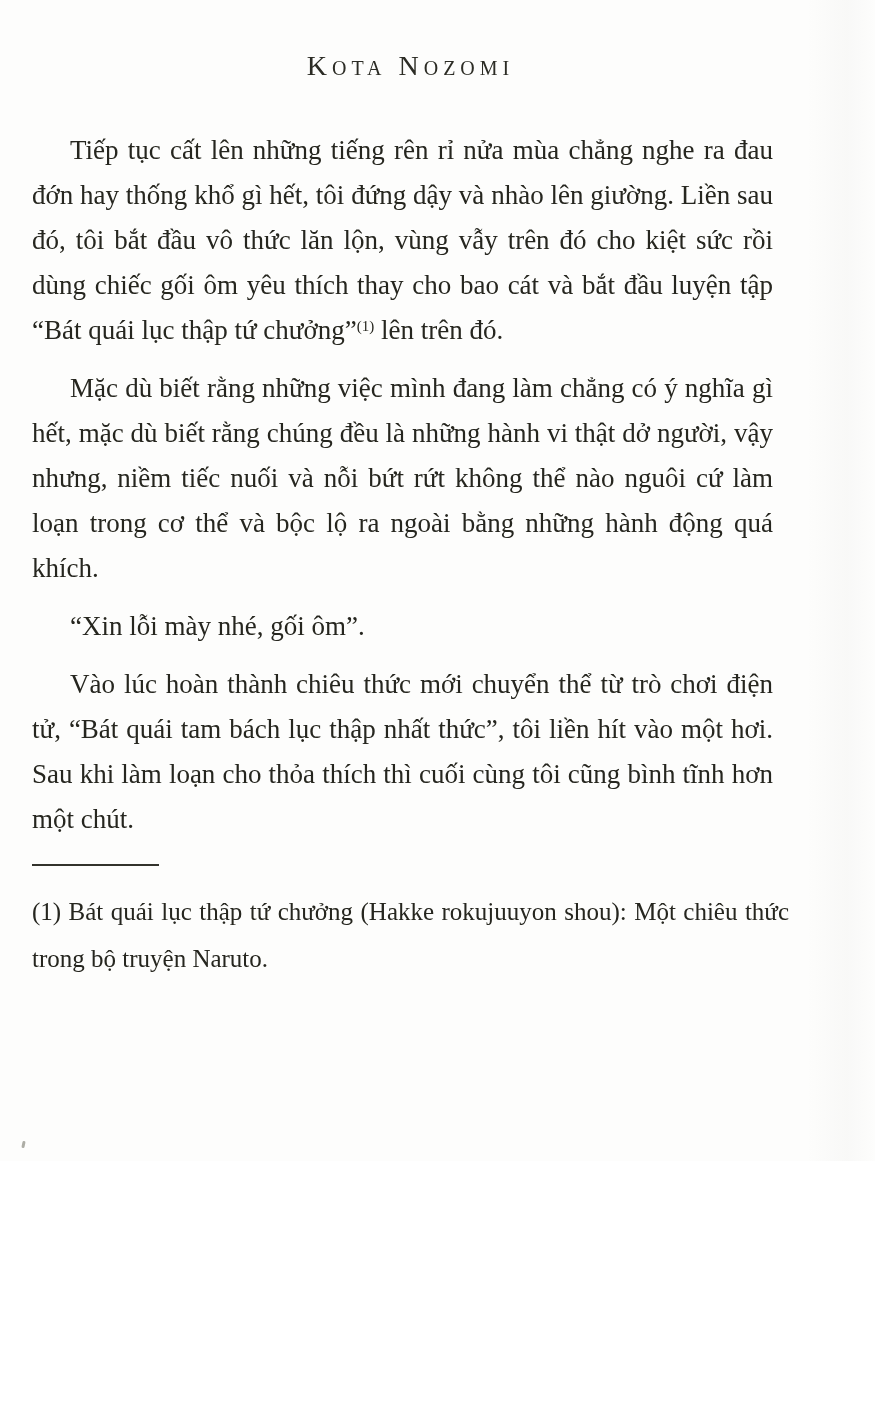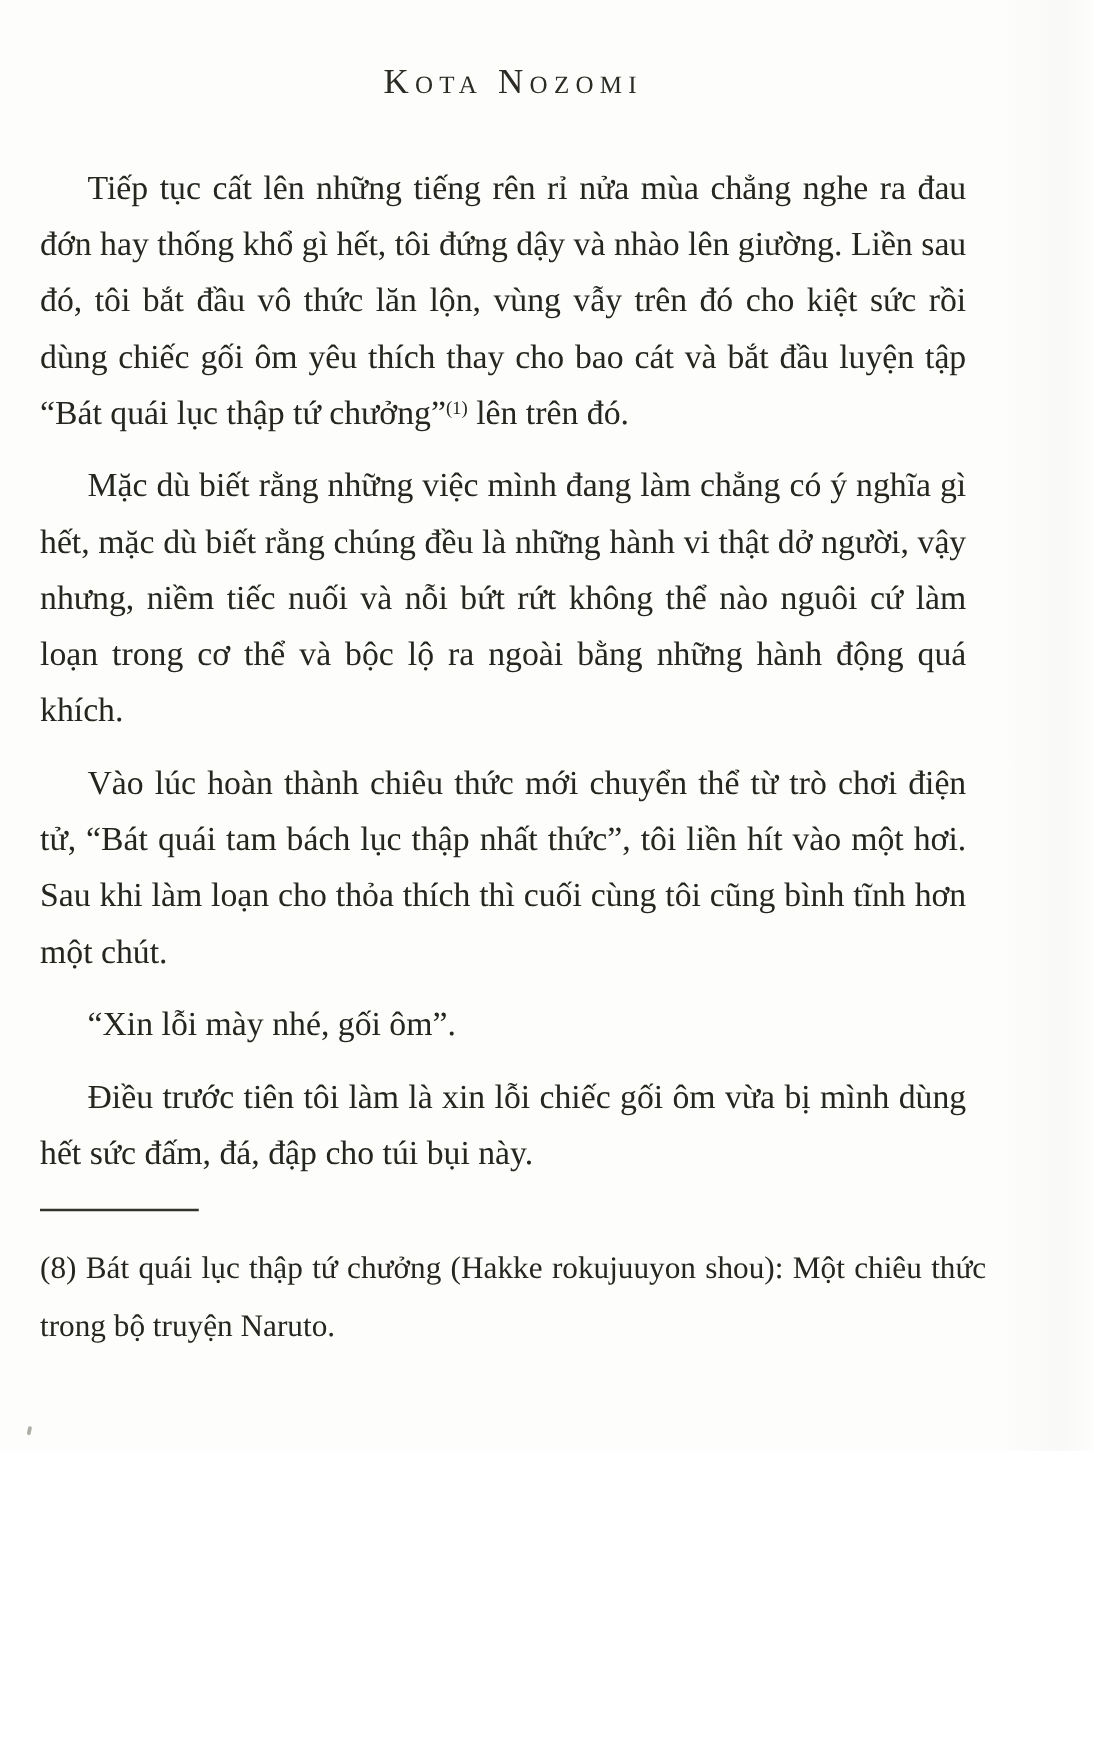--- a/index.html
+++ b/index.html
@@ -100,30 +100,29 @@
 
   <div class="running-header">Kota Nozomi</div>
 
   <main class="text-block">
 
     <p class="para"><span>Tiếp tục cất lên những tiếng rên rỉ nửa mùa chẳng nghe ra đau đớn hay thống khổ gì hết, tôi đứng dậy và nhào lên giường. Liền sau đó, tôi bắt đầu vô thức lăn lộn, vùng vẫy trên đó cho kiệt sức rồi dùng chiếc gối ôm yêu thích thay cho bao cát và bắt đầu luyện tập “Bát quái lục thập tứ chưởng”</span><sup class="fn-ref">(1)</sup><span> lên trên đó.</span></p>
 
     <p class="para">Mặc dù biết rằng những việc mình đang làm chẳng có ý nghĩa gì hết, mặc dù biết rằng chúng đều là những hành vi thật dở người, vậy nhưng, niềm tiếc nuối và nỗi bứt rứt không thể nào nguôi cứ làm loạn trong cơ thể và bộc lộ ra ngoài bằng những hành động quá khích.</p>
 
 
+    <p class="para">“Xin lỗi mày nhé, gối ôm”.</p>
+
     <p class="para">Vào lúc hoàn thành chiêu thức mới chuyển thể từ trò chơi điện tử, “Bát quái tam bách lục thập nhất thức”, tôi liền hít vào một hơi. Sau khi làm loạn cho thỏa thích thì cuối cùng tôi cũng bình tĩnh hơn một chút.</p>
 
-    <p class="para">“Xin lỗi mày nhé, gối ôm”.</p>
-
-    <p class="para">Điều trước tiên tôi làm là xin lỗi chiếc gối ôm vừa bị mình dùng hết sức đấm, đá, đập cho túi bụi này.</p>
 
 
     <div class="footnote">
       <div class="footnote-rule"></div>
-      <p class="footnote-text">(8) Bát quái lục thập tứ chưởng (Hakke rokujuuyon shou): Một chiêu thức trong bộ truyện Naruto.</p>
+      <p class="footnote-text">(1) Bát quái lục thập tứ chưởng (Hakke rokujuuyon shou): Một chiêu thức trong bộ truyện Naruto.</p>
     </div>
 
   </main>
 
   <div class="page-number">9</div>
 
   <div class="speck"></div>
 
 </div>
 

